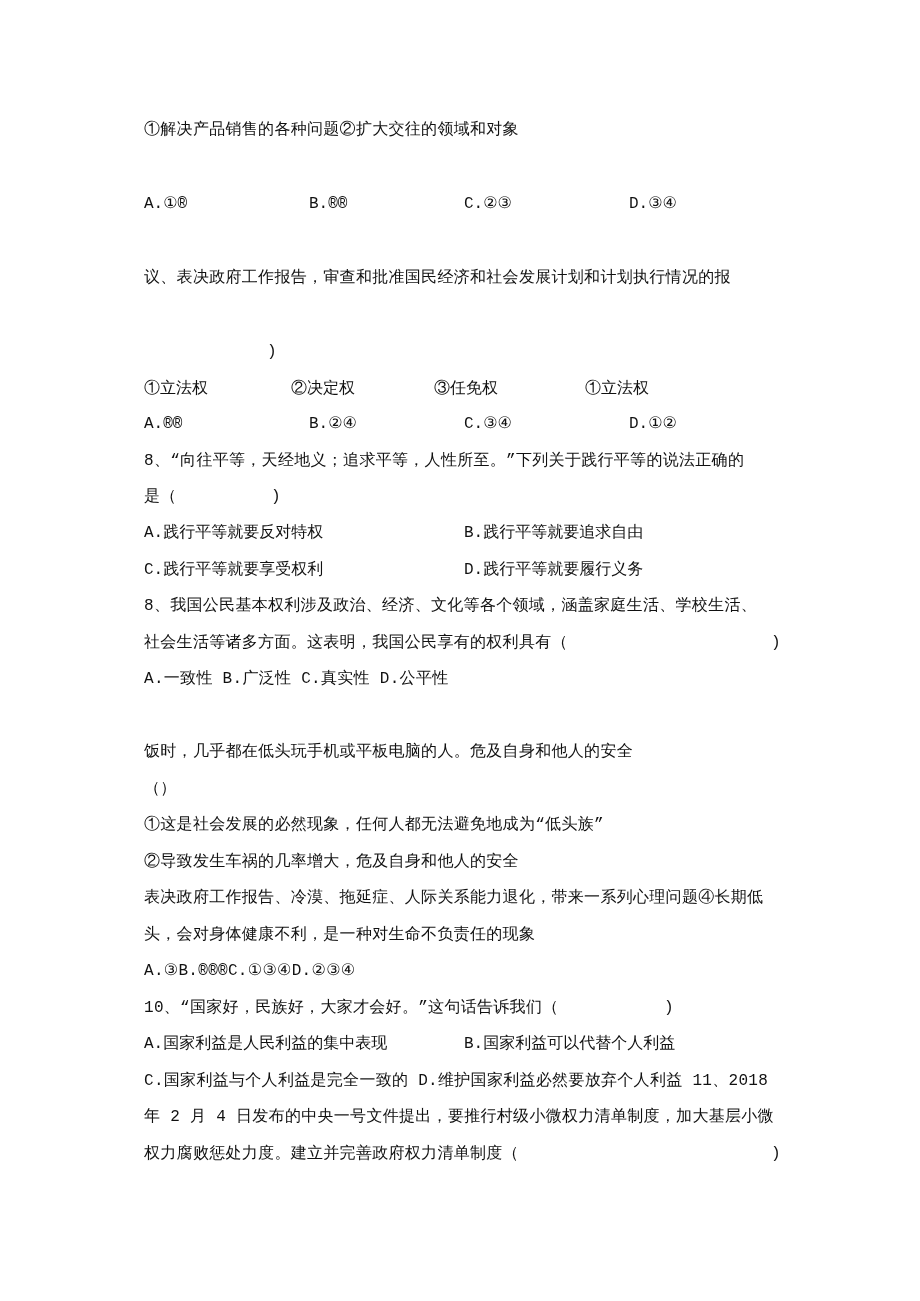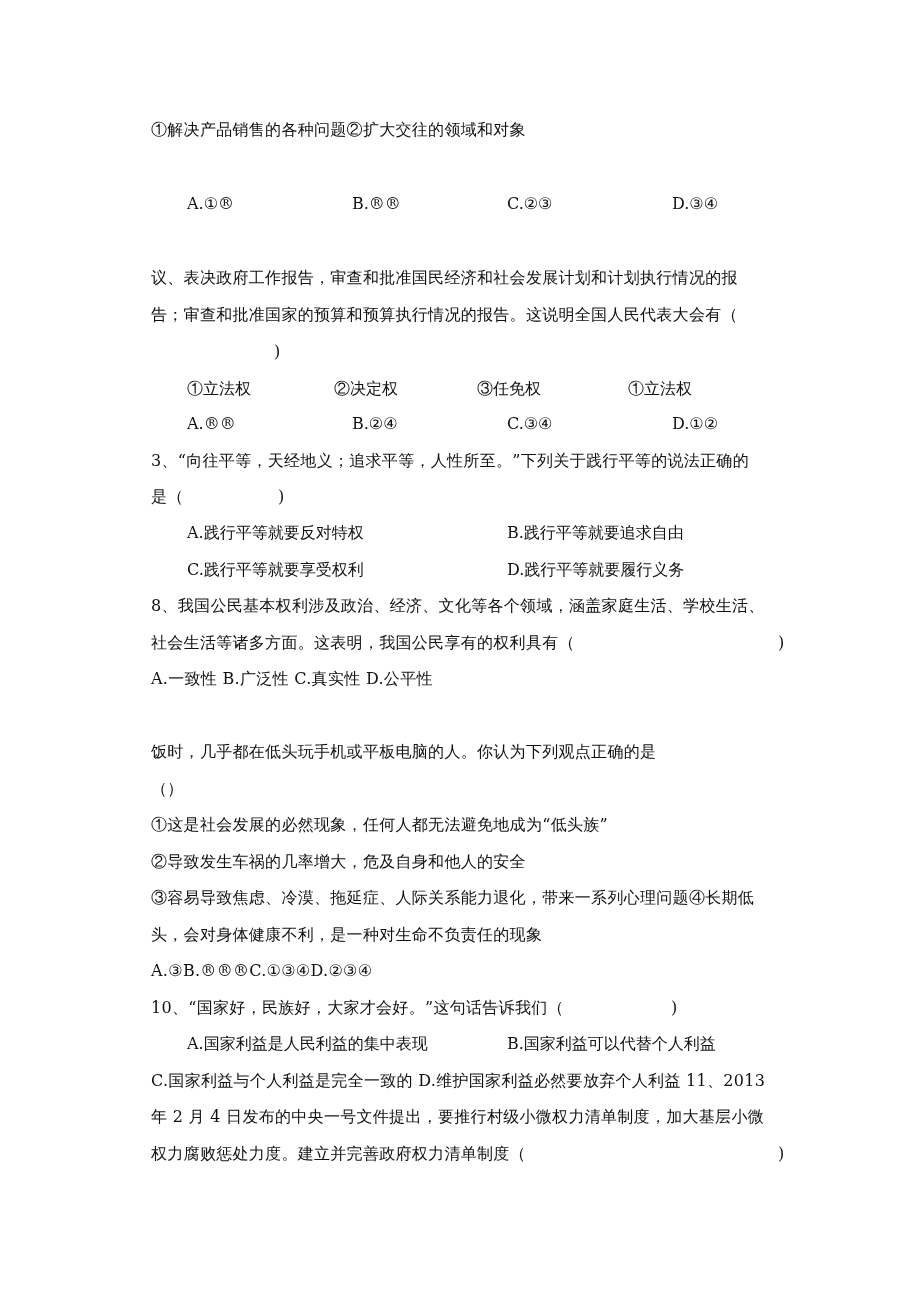--- a/index.html
+++ b/index.html
@@ -1,71 +1,70 @@
 <!DOCTYPE html>
 <html><head>
 <meta charset="utf-8">
 <style>
   html, body { margin: 0; padding: 0; background: #ffffff; }
   body { width: 920px; height: 1301px; position: relative; overflow: hidden;
          font-family: "DejaVu Serif", "Liberation Serif", serif; color: #111; }
-  .page { position: absolute; left: 16px; top: 0; width: 765px; height: 1301px; }
+  .page { position: absolute; left: 9px; top: 0; width: 765px; height: 1301px; font-family: Liberation Mono, monospace; }
   .line { position: absolute; left: 135px; font-size: 16px; line-height: 20px; white-space: nowrap; letter-spacing: 0.3px; }
-  .opt { position: absolute; font-size: 16px; line-height: 20px; white-space: nowrap; margin-left: 36px; }
+  .opt { position: absolute; font-size: 16px; line-height: 20px; white-space: nowrap; }
   .rparen { position: absolute; font-size: 16px; line-height: 20px; }
 </style>
 </head>
 <body>
 
 <div class="page">
   <div class="line" style="top:120px">①解决产品销售的各种问题②扩大交往的领域和对象</div>
 
   <div class="opt" style="left:135px;top:194px">A.①®</div>
   <div class="opt" style="left:300px;top:194px">B.®®</div>
   <div class="opt" style="left:455px;top:194px">C.②③</div>
   <div class="opt" style="left:620px;top:194px">D.③④</div>
 
   <div class="line" style="top:268px">议、表决政府工作报告，审查和批准国民经济和社会发展计划和计划执行情况的报</div>
-  <div class="line" style="top:305px">告；审查和批准国家的预算和预算执行情况的报告。这说明全国人民代表大会有（</div>
   <div class="rparen" style="left:258px;top:342px">)</div>
 
   <div class="opt" style="left:135px;top:379px">①立法权</div>
   <div class="opt" style="left:282px;top:379px">②决定权</div>
   <div class="opt" style="left:425px;top:379px">③任免权</div>
   <div class="opt" style="left:576px;top:379px">①立法权</div>
 
   <div class="opt" style="left:135px;top:414px">A.®®</div>
   <div class="opt" style="left:300px;top:414px">B.②④</div>
   <div class="opt" style="left:455px;top:414px">C.③④</div>
   <div class="opt" style="left:620px;top:414px">D.①②</div>
 
-  <div class="line" style="top:451px">3、“向往平等，天经地义；追求平等，人性所至。”下列关于践行平等的说法正确的</div>
+  <div class="line" style="top:451px">8、“向往平等，天经地义；追求平等，人性所至。”下列关于践行平等的说法正确的</div>
   <div class="line" style="top:487px">是（</div>
   <div class="rparen" style="left:262px;top:487px">)</div>
 
   <div class="opt" style="left:135px;top:523px">A.践行平等就要反对特权</div>
   <div class="opt" style="left:455px;top:523px">B.践行平等就要追求自由</div>
   <div class="opt" style="left:135px;top:560px">C.践行平等就要享受权利</div>
   <div class="opt" style="left:455px;top:560px">D.践行平等就要履行义务</div>
 
   <div class="line" style="top:596px">8、我国公民基本权利涉及政治、经济、文化等各个领域，涵盖家庭生活、学校生活、</div>
   <div class="line" style="top:633px">社会生活等诸多方面。这表明，我国公民享有的权利具有（</div>
   <div class="rparen" style="left:762px;top:633px">)</div>
   <div class="line" style="top:669px">A.一致性 B.广泛性 C.真实性 D.公平性</div>
 
-  <div class="line" style="top:742px">饭时，几乎都在低头玩手机或平板电脑的人。你认为下列观点正确的是</div>
+  <div class="line" style="top:742px">饭时，几乎都在低头玩手机或平板电脑的人。危及自身和他人的安全</div>
   <div class="line" style="top:779px">（）</div>
   <div class="line" style="top:815px">①这是社会发展的必然现象，任何人都无法避免地成为“低头族”</div>
   <div class="line" style="top:852px">②导致发生车祸的几率增大，危及自身和他人的安全</div>
-  <div class="line" style="top:888px">③容易导致焦虑、冷漠、拖延症、人际关系能力退化，带来一系列心理问题④长期低</div>
+  <div class="line" style="top:888px">表决政府工作报告、冷漠、拖延症、人际关系能力退化，带来一系列心理问题④长期低</div>
   <div class="line" style="top:925px">头，会对身体健康不利，是一种对生命不负责任的现象</div>
   <div class="line" style="top:961px">A.③B.®®®C.①③④D.②③④</div>
 
   <div class="line" style="top:998px">10、“国家好，民族好，大家才会好。”这句话告诉我们（</div>
   <div class="rparen" style="left:655px;top:998px">)</div>
   <div class="opt" style="left:135px;top:1034px">A.国家利益是人民利益的集中表现</div>
   <div class="opt" style="left:455px;top:1034px">B.国家利益可以代替个人利益</div>
-  <div class="line" style="top:1071px">C.国家利益与个人利益是完全一致的 D.维护国家利益必然要放弃个人利益 11、2013</div>
+  <div class="line" style="top:1071px">C.国家利益与个人利益是完全一致的 D.维护国家利益必然要放弃个人利益 11、2018</div>
 
   <div class="line" style="top:1107px">年 2 月 4 日发布的中央一号文件提出，要推行村级小微权力清单制度，加大基层小微</div>
   <div class="line" style="top:1144px">权力腐败惩处力度。建立并完善政府权力清单制度（</div>
   <div class="rparen" style="left:762px;top:1144px">)</div>
 </div>
 
 </body></html>

